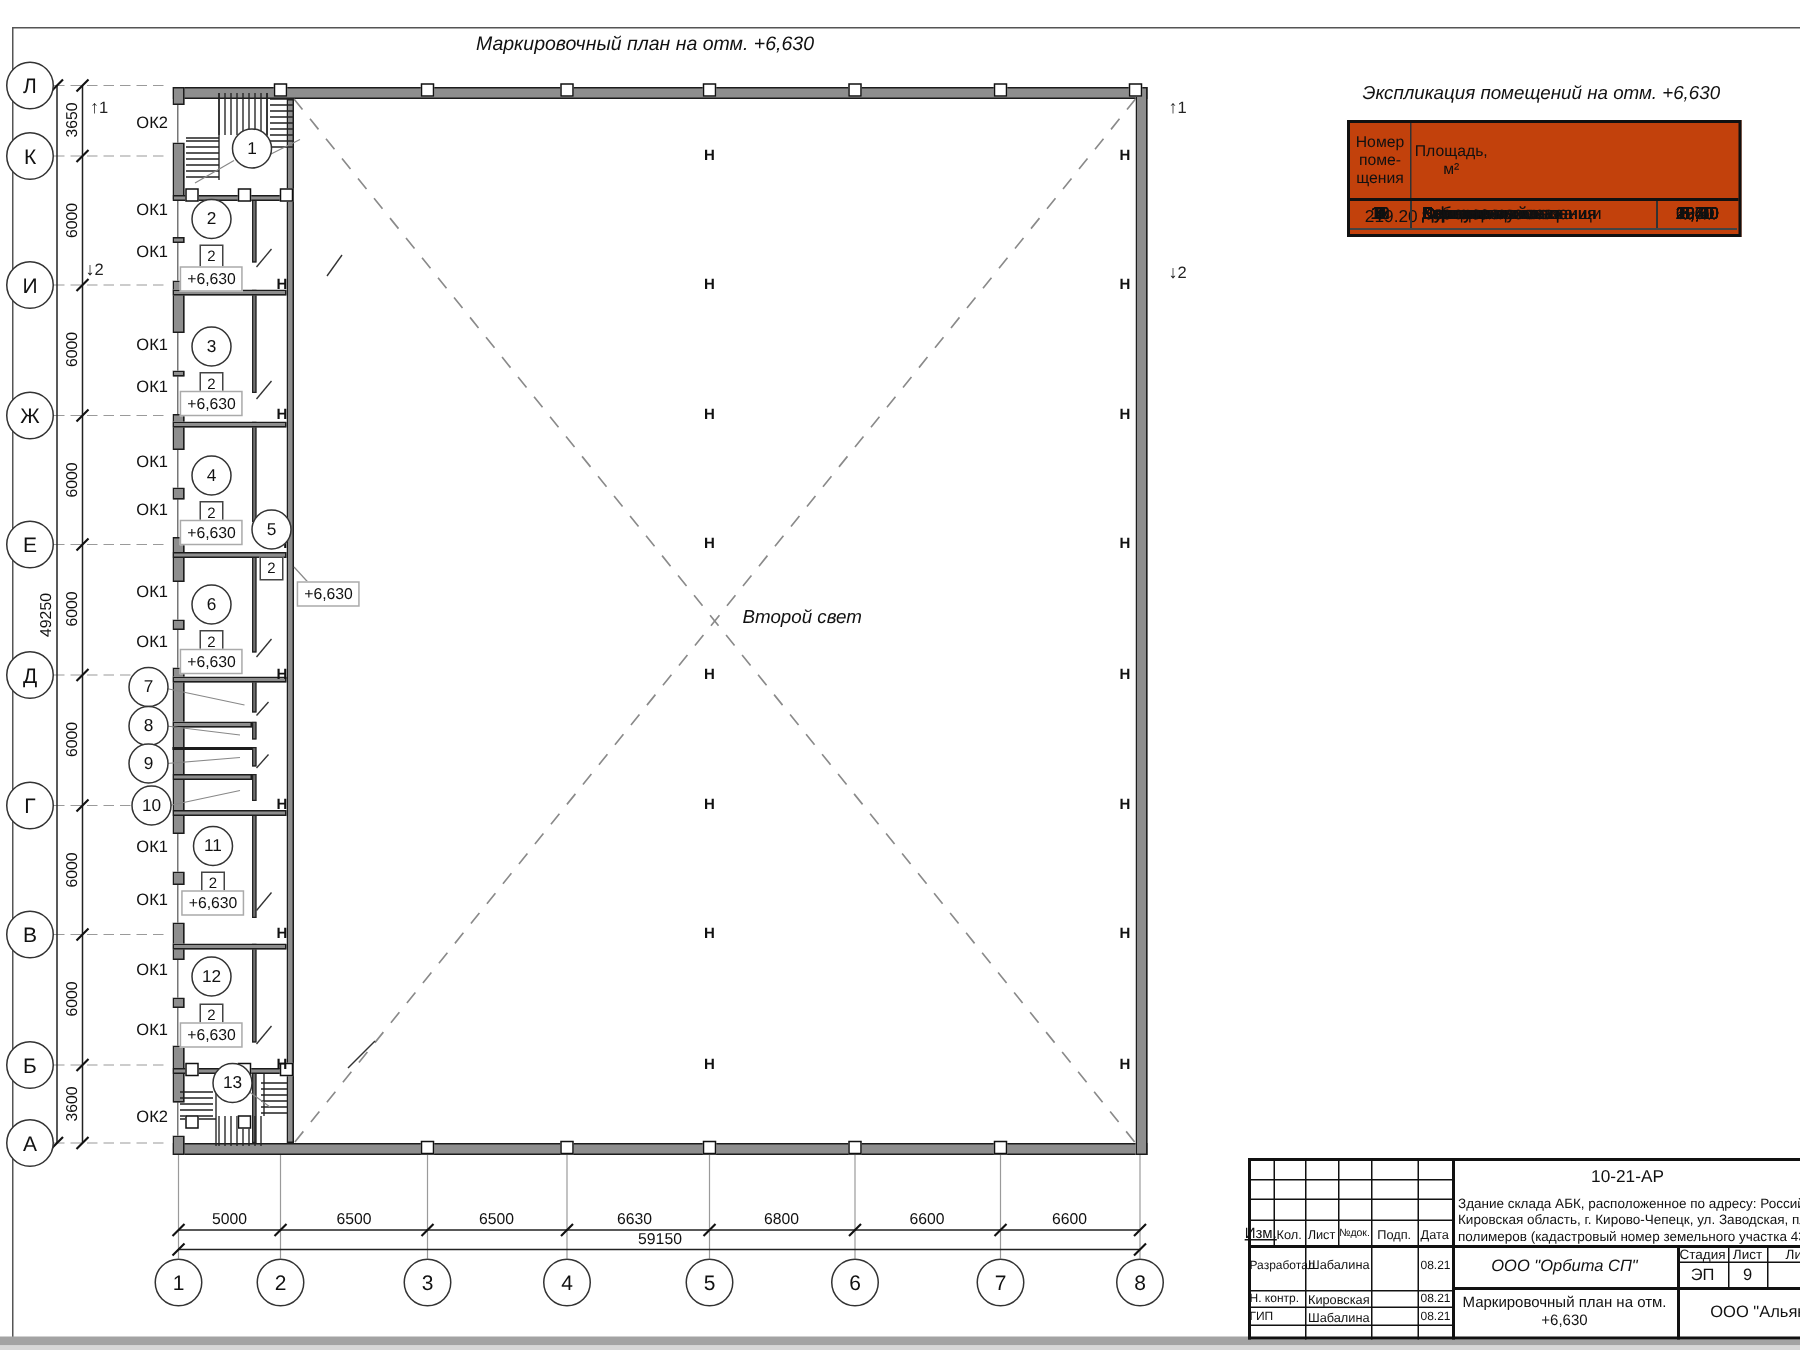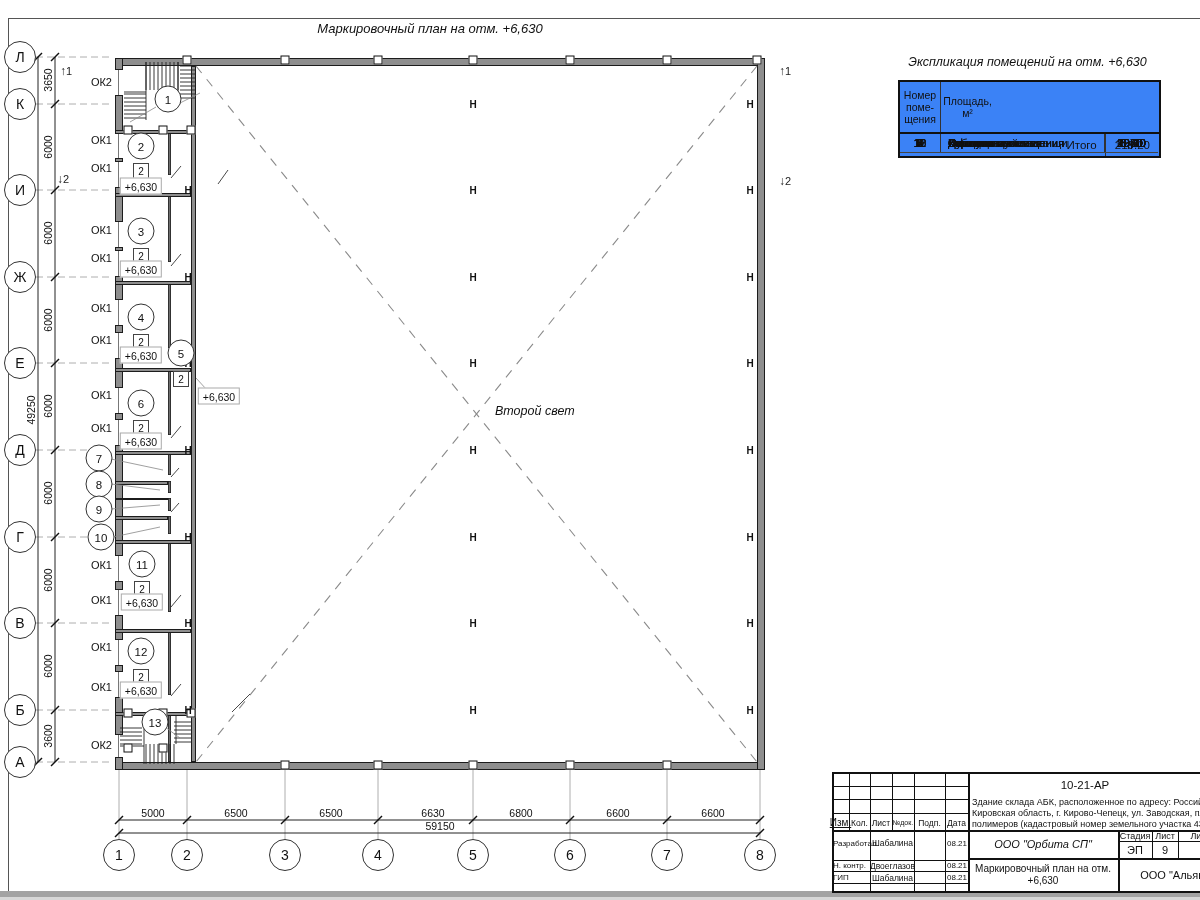--- a/index.html
+++ b/index.html
@@ -33,21 +33,21 @@
   .ok-label{position:absolute;font-size:11px;white-space:nowrap;transform:translate(-100%,-50%);z-index:5;}
   .h-mark{position:absolute;font-size:10px;font-weight:bold;transform:translate(-50%,-50%);z-index:5;}
   .col-square{position:absolute;width:7px;height:7px;background:#fff;border:1.3px solid #111;
               transform:translate(-50%,-50%);z-index:4;}
   .dim{position:absolute;font-size:10.5px;white-space:nowrap;transform:translate(-50%,-50%);z-index:5;}
   .vdim{transform:translate(-50%,-50%) rotate(-90deg);}
   .section-mark{position:absolute;font-size:11px;white-space:nowrap;z-index:5;color:#222;}
   .section-mark .arr{font-size:12px;}
   .second-light{position:absolute;font-size:12.5px;font-style:italic;white-space:nowrap;z-index:5;}
   
-  #schedule{position:absolute;left:898px;top:80px;width:259px;border:2px solid #111;background:#3b82f6;z-index:7;}
+  #schedule{position:absolute;left:898px;top:80px;width:259px;border:2px solid #111;background:#c2410c;z-index:7;}
   .sch-head{display:flex;height:50px;border-bottom:2px solid #111;}
   .sch-c1{width:40px;border-right:1px solid #333;display:flex;flex-direction:column;
           align-items:center;justify-content:center;font-size:10.5px;line-height:12px;}
   .sch-c2{width:163px;border-right:1px solid #333;display:flex;align-items:center;justify-content:center;
           font-size:11px;}
   .sch-c3{width:53px;display:flex;flex-direction:column;align-items:center;justify-content:center;
           font-size:10.5px;line-height:12px;}
   .sch-row{display:flex;height:18.2px;border-bottom:1px solid #444;}
   .sch-row .sch-c1,.sch-row .sch-c3{font-size:11.5px;justify-content:center;flex-direction:row;align-items:center;}
   .sch-row .sch-c2{justify-content:flex-start;padding-left:7px;font-size:11.5px;width:156px;}
@@ -292,21 +292,21 @@
       <div class="dim vdim" style="left: 48px; top: 580px; position: absolute;">6000</div>
       <div class="dim vdim" style="left: 48px; top: 666px; position: absolute;">6000</div>
       <div class="dim vdim" style="left: 48px; top: 736px; position: absolute;">3600</div>
     </div>
   <div class="dim vdim" style="left:31px;top:410px;position:absolute;">49250</div>
   <div>
 
   <div class="dim" style="top: 813px; left: 153px; position: absolute;">5000</div>
       <div class="dim" style="top: 813px; left: 236px; position: absolute;">6500</div>
       <div class="dim" style="top: 813px; left: 331px; position: absolute;">6500</div>
-      <div class="dim" style="top: 813px; left: 433px; position: absolute;">6630</div>
+      <div class="dim" style="top: 813px; left: 423px; position: absolute;">6630</div>
       <div class="dim" style="top: 813px; left: 521px; position: absolute;">6800</div>
       <div class="dim" style="top: 813px; left: 618px; position: absolute;">6600</div>
       <div class="dim" style="top: 813px; left: 713px; position: absolute;">6600</div>
     </div>
   <div class="dim" style="left:440px;top:826px;position:absolute;">59150</div>
 
   <div>
 
   <div class="ok-label" style="left: 112px; top: 82px; position: absolute;">ОК2</div>
       <div class="ok-label" style="left: 112px; top: 140px; position: absolute;">ОК1</div>
@@ -472,21 +472,20 @@
           <div class="sch-c2">Кабинет</div>
           <div class="sch-c3">19,60</div>
         </div>
         <div class="sch-row" style="position: absolute;">
           <div class="sch-c1">13</div>
           <div class="sch-c2">Лестнична клетка</div>
           <div class="sch-c3">6,40</div>
         </div>
       </div>
     <div class="sch-total">
-      <div class="sch-t1">Итого</div>
       <div class="sch-t2">219.20</div>
     </div>
   </div>
 
   <div id="tblock">
 
     <div class="tl" style="left:0;top:0;width:400px;height:2px;"></div>
     <div class="tl" style="left:0;top:14px;width:136px;height:1px;"></div>
     <div class="tl" style="left:0;top:27px;width:136px;height:1px;"></div>
     <div class="tl" style="left:0;top:41px;width:136px;height:1px;"></div>
@@ -518,21 +517,21 @@
     <div class="tcell" style="left:17px;top:43px;width:21px;height:15px;font-size:8.5px;">Кол.</div>
     <div class="tcell" style="left:38px;top:43px;width:22px;height:15px;font-size:8.5px;">Лист</div>
     <div class="tcell" style="left:60px;top:43px;width:22px;height:15px;font-size:7px;">№док.</div>
     <div class="tcell" style="left:82px;top:43px;width:31px;height:15px;font-size:8.5px;">Подп.</div>
     <div class="tcell" style="left:113px;top:43px;width:23px;height:15px;font-size:8.5px;">Дата</div>
 
     <div class="tcell" style="left:1px;top:64px;width:37px;height:14px;font-size:8px;justify-content:flex-start;">Разработал</div>
     <div class="tcell" style="left:39px;top:64px;width:43px;height:14px;font-size:8.5px;">Шабалина</div>
     <div class="tcell" style="left:114px;top:64px;width:22px;height:14px;font-size:8px;">08.21</div>
     <div class="tcell" style="left:1px;top:88px;width:37px;height:11px;font-size:8px;justify-content:flex-start;">Н. контр.</div>
-    <div class="tcell" style="left:39px;top:88px;width:43px;height:11px;font-size:8.5px;">Двоеглазов</div>
+    <div class="tcell" style="left:39px;top:88px;width:43px;height:11px;font-size:8.5px;">Кировская</div>
     <div class="tcell" style="left:114px;top:88px;width:22px;height:11px;font-size:8px;">08.21</div>
     <div class="tcell" style="left:1px;top:100px;width:37px;height:11px;font-size:8px;justify-content:flex-start;">ГИП</div>
     <div class="tcell" style="left:39px;top:100px;width:43px;height:11px;font-size:8.5px;">Шабалина</div>
     <div class="tcell" style="left:114px;top:100px;width:22px;height:11px;font-size:8px;">08.21</div>
 
     <div class="tcell" style="left:136px;top:58px;width:150px;height:28px;font-size:11px;font-style:italic;">ООО "Орбита СП"</div>
     <div class="tcell" style="left:286px;top:59px;width:34px;height:10px;font-size:9px;">Стадия</div>
     <div class="tcell" style="left:320px;top:59px;width:26px;height:10px;font-size:9px;">Лист</div>
     <div class="tcell" style="left:346px;top:59px;width:54px;height:10px;font-size:9px;">Листов</div>
     <div class="tcell" style="left:286px;top:70px;width:34px;height:16px;font-size:11px;">ЭП</div>

